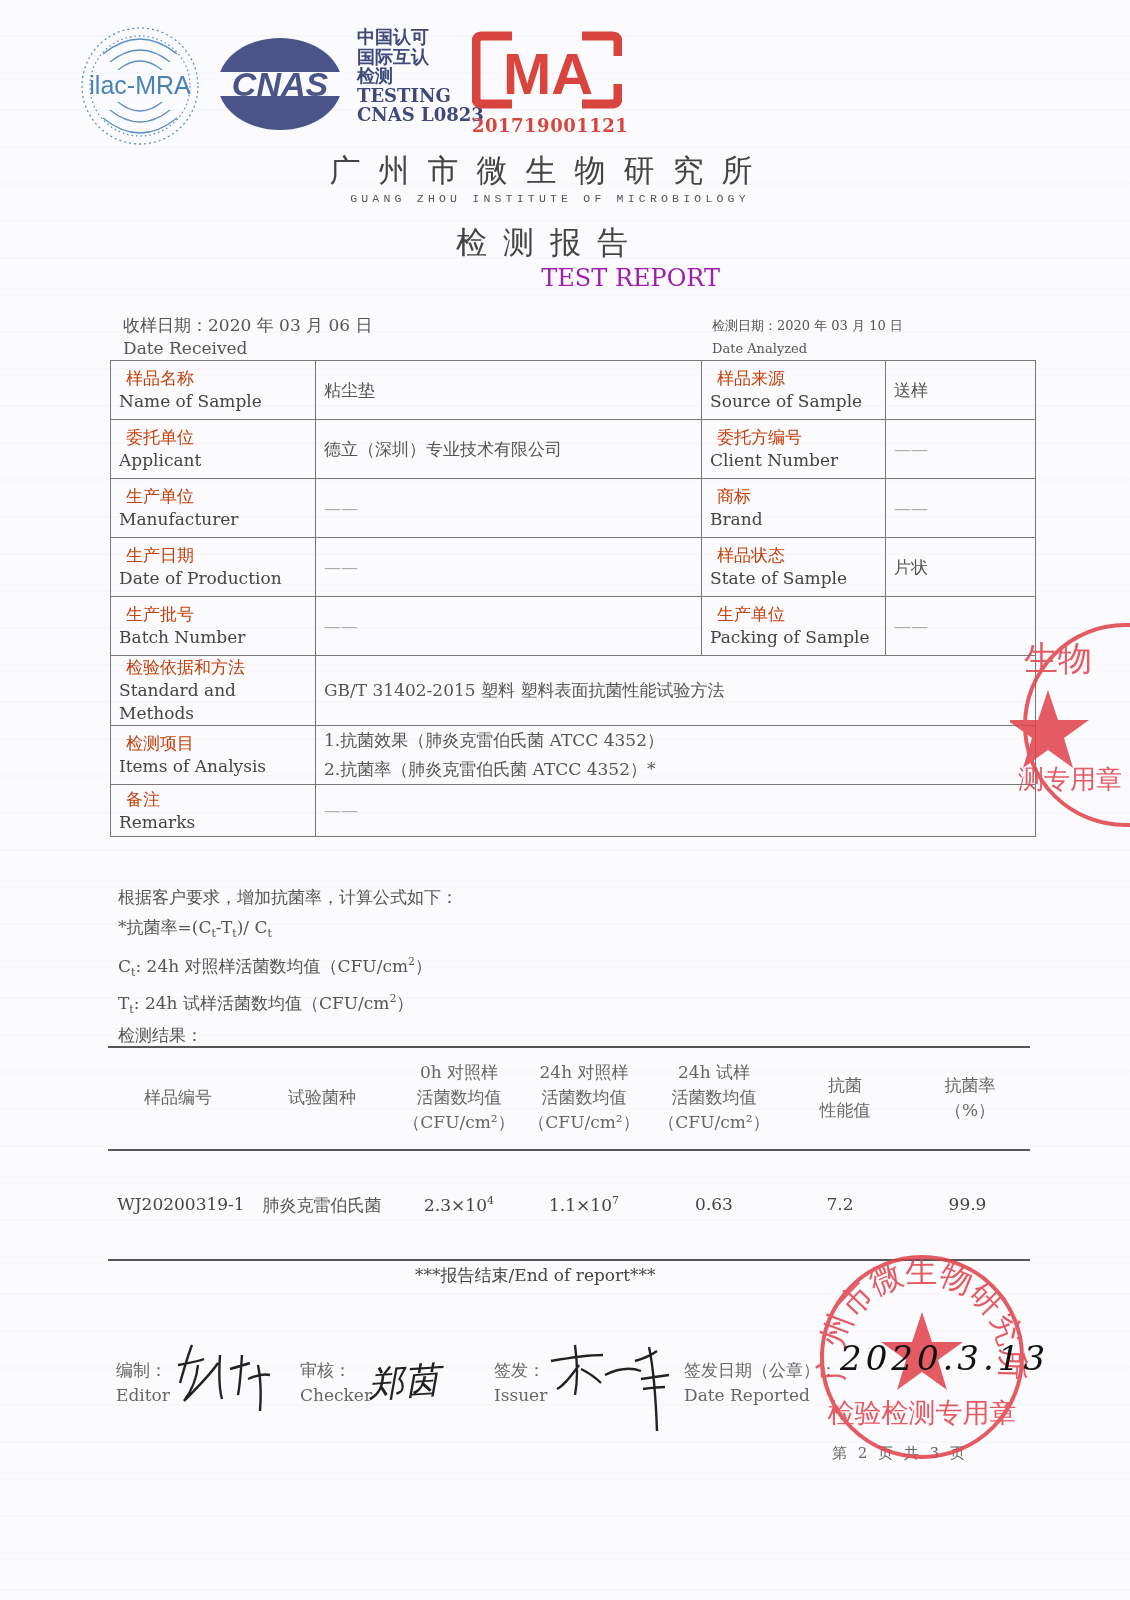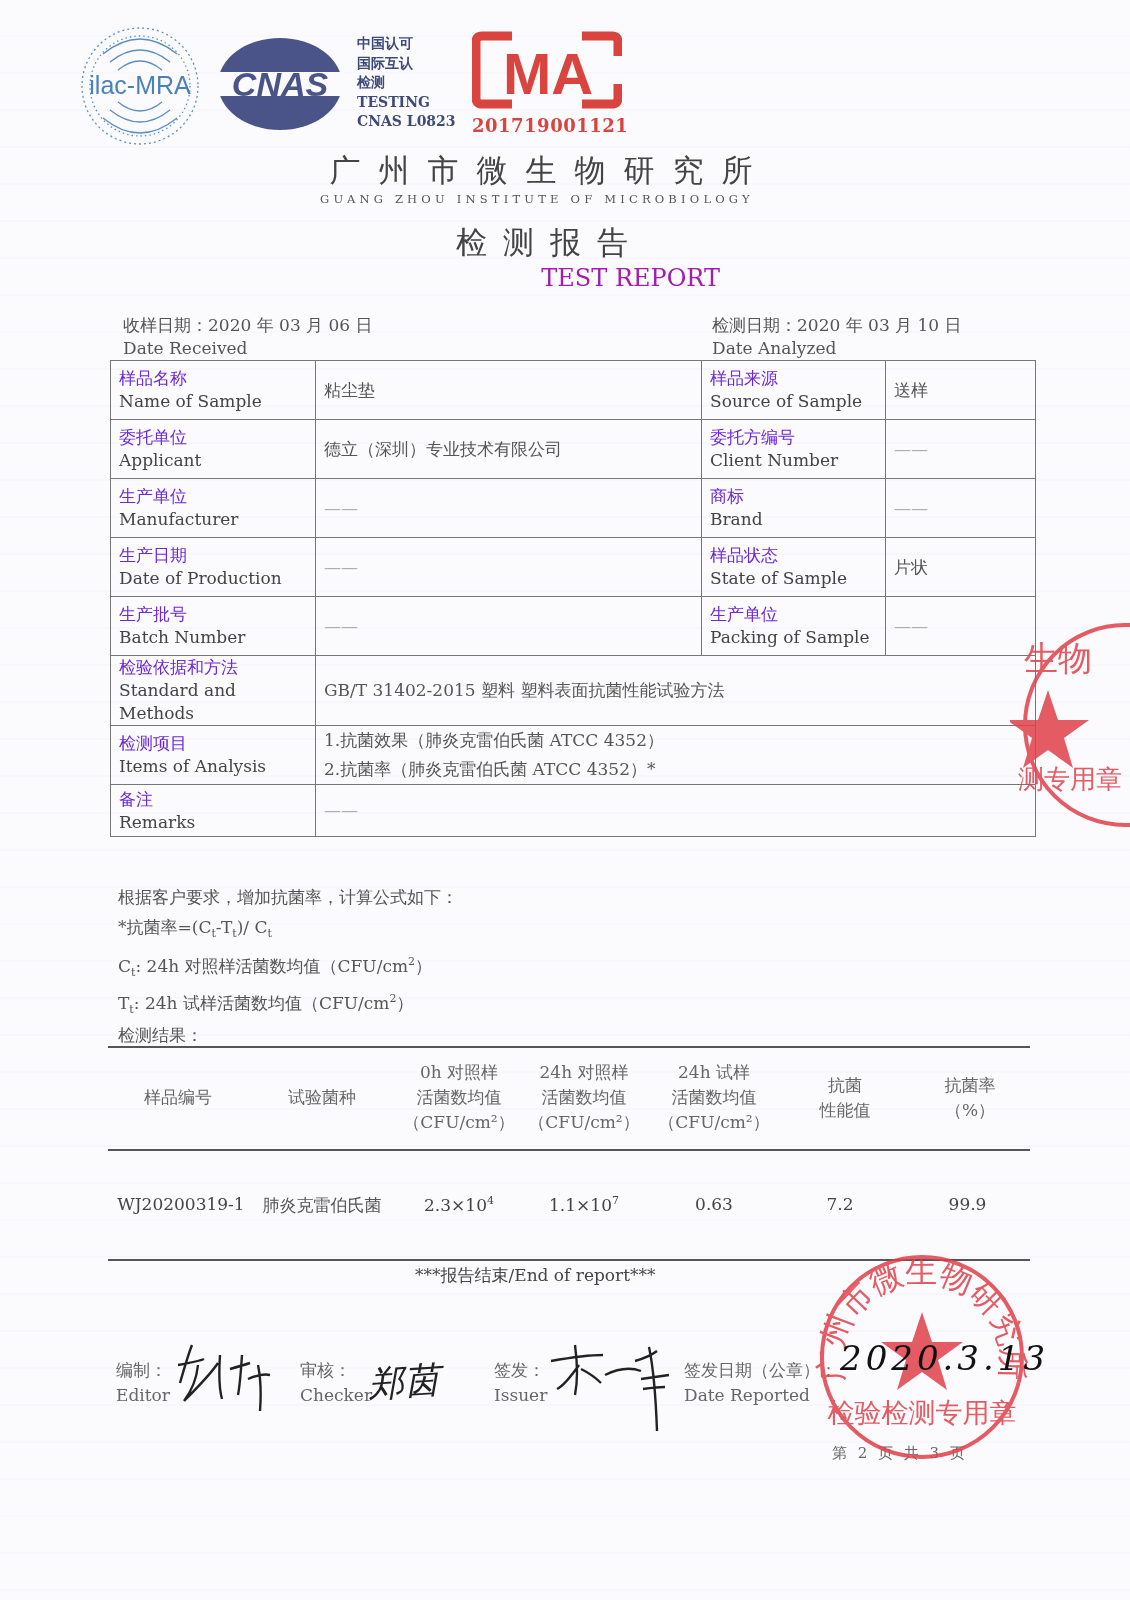--- a/index.html
+++ b/index.html
@@ -11,36 +11,36 @@
   }
   .page { position:absolute; left:0; top:0; width:1130px; height:1600px; }
   .hlines { position:absolute; inset:0;
     background: repeating-linear-gradient(180deg, transparent 0, transparent 35px, rgba(220,200,230,0.18) 36px, transparent 37px);
     pointer-events:none; }
   .abs { position:absolute; }
 
   
   .ilac { left:78px; top:24px; width:124px; height:124px; }
   .cnas { left:216px; top:36px; width:128px; height:96px; }
-  .cnas-text { left:357px; top:34px; font-size:14px; line-height:19.5px; color:#3e4a7a; font-weight:bold; }
+  .cnas-text { left:357px; top:27px; font-size:18px; line-height:19.5px; color:#3e4a7a; font-weight:bold; }
   .cma { left:472px; top:30px; width:150px; height:80px; }
   .cma-num { left:472px; top:115px; font-size:18px; font-weight:bold; color:#d9453e; letter-spacing:0.5px; }
   .testno { left:690px; top:70px; font-size:22px; color:#333; line-height:32px; }
 
   .inst-cn { left:320px; top:150px; width:460px; text-align:center; font-size:31px; letter-spacing:18px; color:#444; }
-  .inst-en { left:320px; top:192px; width:460px; text-align:left; font-size:11.5px; letter-spacing:4.2px; color:#555; }
+  .inst-en { left:320px; top:192px; width:460px; text-align:center; font-size:11.5px; letter-spacing:4.2px; color:#555;font-family:Liberation Mono, monospace; }
   .rep-cn { left:380px; top:222px; width:340px; text-align:center; font-size:31px; letter-spacing:16px; color:#444; }
   .rep-en { left:380px; top:264px; width:340px; text-align:right; font-size:24px; color:#a21caf; }
 
   .date-l { left:123px; top:314px; font-size:17px; line-height:23px; color:#555; }
-  .date-r { left:712px; top:314px; font-size:17px; line-height:23px; color:#555; }
+  .date-r { left:712px; top:314px; font-size:13px; line-height:23px; color:#555; }
 
   table.info { position:absolute; left:110px; top:360px; border-collapse:collapse; }
   table.info td { border:1px solid #777; vertical-align:middle; padding:0 8px; font-size:17px; color:#555; line-height:23px; }
-  .lbl-cn { display:block; color:#6d28d9; }
+  .lbl-cn { display:block; color:#c2410c;margin-left:7px; }
   .lbl-en { display:block; color:#444; }
 
   .notes { left:118px; top:882px; font-size:17px; line-height:30px; color:#555; }
   .notes sub { font-size:11px; }
   .notes sup { font-size:11px; }
 
   .rule { position:absolute; left:108px; width:922px; border-top:2px solid #555; }
 
   .res-head { position:absolute; top:1060px; font-size:17px; line-height:25px; color:#666; text-align:center; }
   .res-cell { position:absolute; top:1194px; font-size:17px; color:#444; text-align:center; }

